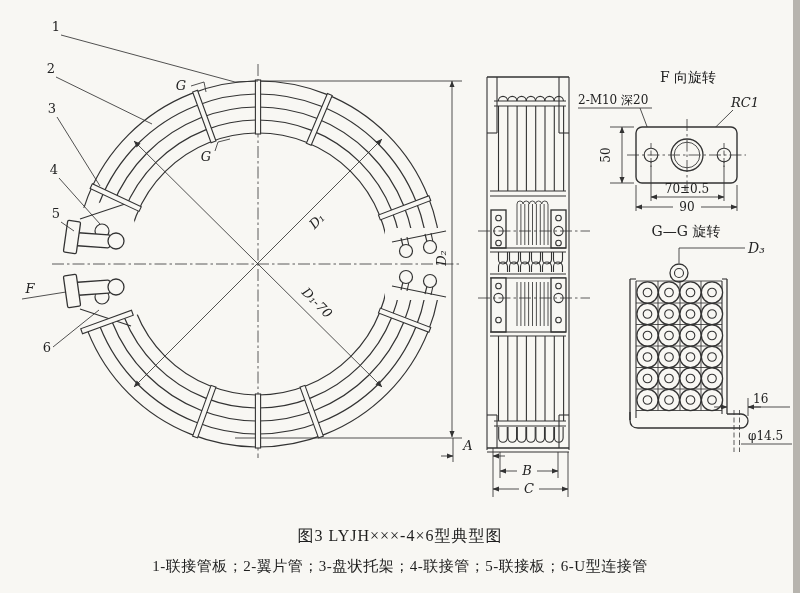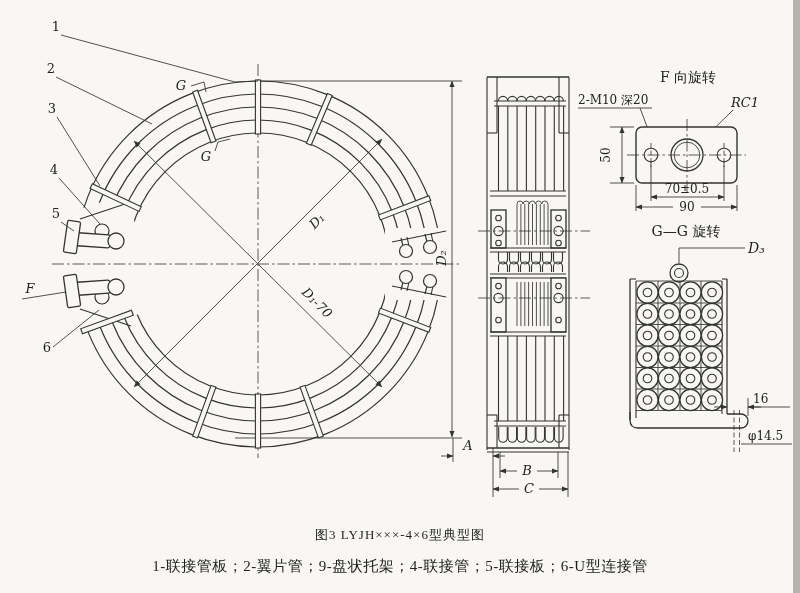--- a/index.html
+++ b/index.html
@@ -13,21 +13,21 @@
   .s2 {stroke:#333;fill:none;stroke-width:1.1;}
   .t  {stroke:#333;fill:none;stroke-width:0.85;}
   .cl {stroke:#333;fill:none;stroke-width:0.8;stroke-dasharray:12 3 2.5 3;}
   .dash{stroke:#333;fill:none;stroke-width:0.8;stroke-dasharray:5 2.5;}
   .wf {fill:#f8f7f3;}
   .num{font-size:13px;}
   .d12{font-size:12px;}
   .cn {font-size:14px;}
   .it {font-style:italic;}
   .cap{position:absolute;left:0;width:100%;text-align:center;color:#1e1e1e;}
-  #fig-title{top:526px;font-size:13px;letter-spacing:1px;}
+  #fig-title{top:526px;font-size:16px;letter-spacing:1px;}
   #fig-legend{top:557px;font-size:15px;letter-spacing:0.5px;}
 </style>
 </head>
 <body>
 
 <div id="page">
 <div id="scan-edge"></div>
 
 <svg width="800" height="593" viewBox="0 0 800 593">
   <defs>
@@ -390,14 +390,14 @@
     <line x1="761" y1="407" x2="748" y2="407" class="t" marker-end="url(#arr)"></line>
     <line x1="748" y1="407" x2="790" y2="407" class="t"></line>
     <text class="d12" x="753" y="403">16</text>
 
     <line x1="741" y1="444" x2="792" y2="444" class="t"></line>
     <text class="d12" x="748" y="440">φ14.5</text>
   </g>
 </svg>
 
 <div class="cap" id="fig-title">图3 LYJH×××-4×6型典型图</div>
-<div class="cap" id="fig-legend">1-联接管板；2-翼片管；9-盘状托架；4-联接管；5-联接板；6-U型连接管</div>
+<div class="cap" id="fig-legend">1-联接管板；2-翼片管；3-盘状托架；4-联接管；5-联接板；6-U型连接管</div>
 </div>
 
 </body></html>

